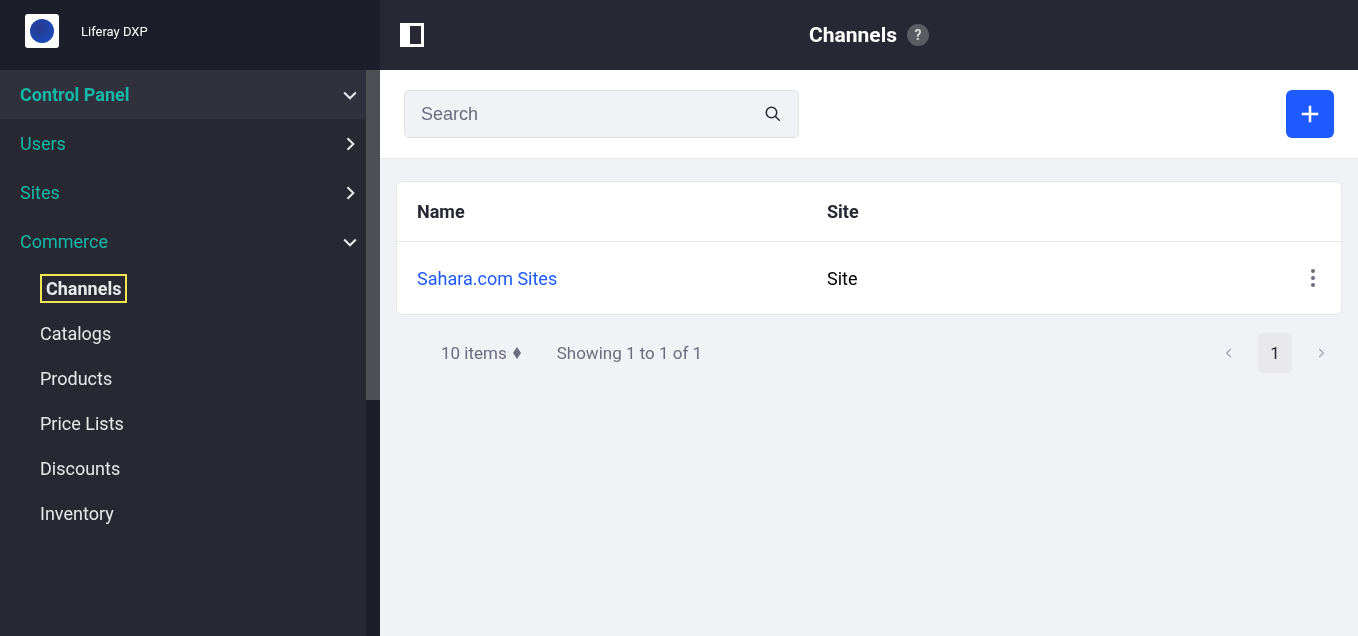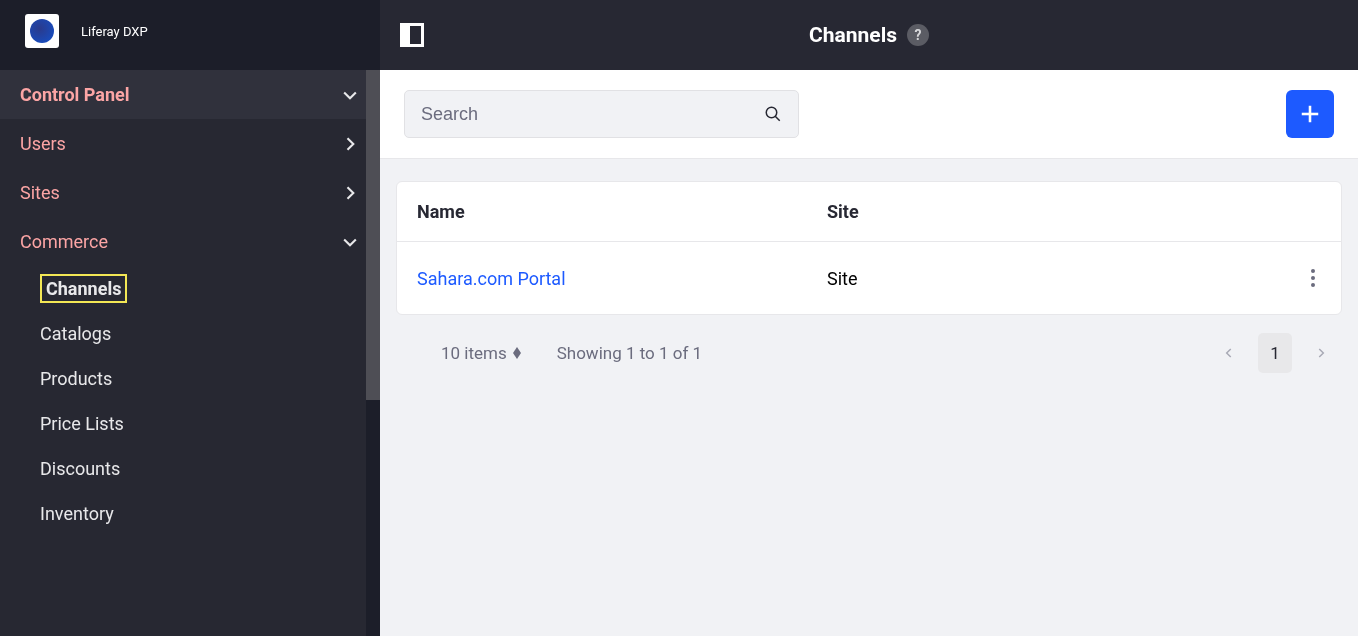--- a/index.html
+++ b/index.html
@@ -51,21 +51,21 @@
   flex: 1;
   position: relative;
 }
 .nav-item {
   display: flex;
   align-items: center;
   justify-content: space-between;
   padding: 14px 20px;
   font-size: 18px;
   cursor: pointer;
-  color: #fca5a5;
+  color: #14b8a6;
 }
 .nav-item.control-panel {
   background: #30313c;
   font-weight: 700;
 }
 .nav-item.top-level {
   background: #272832;
   font-weight: 400;
 }
 .nav-sub {
@@ -344,21 +344,21 @@
   </div>
 
   <div class="content-pad">
     <div class="table-card">
       <div class="thead">
         <div class="col-name">Name</div>
         <div class="col-type">Site</div>
         <div class="col-actions"></div>
       </div>
       <div class="trow">
-        <div class="col-name link">Sahara.com Portal</div>
+        <div class="col-name link">Sahara.com Sites</div>
         <div class="col-type">Site</div>
         <div class="col-actions">
           <div class="kebab">
             <span></span>
             <span></span>
             <span></span>
           </div>
         </div>
       </div>
     </div>

